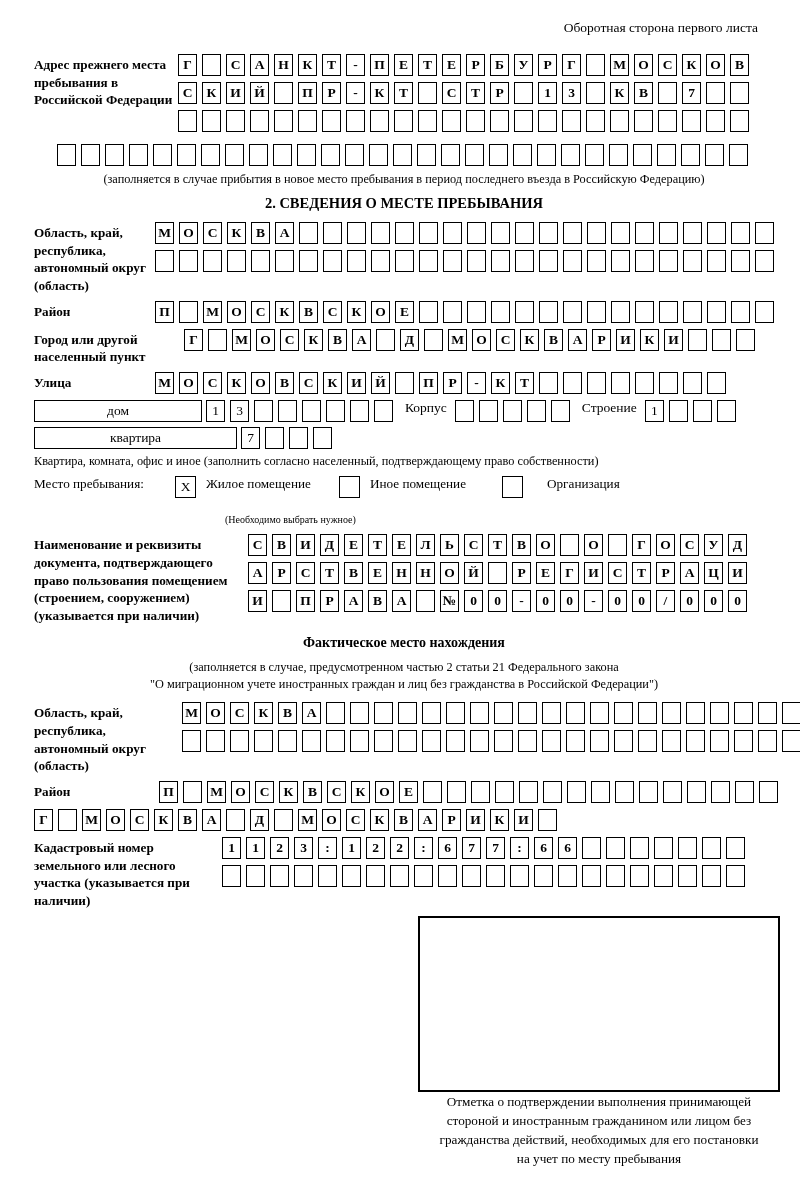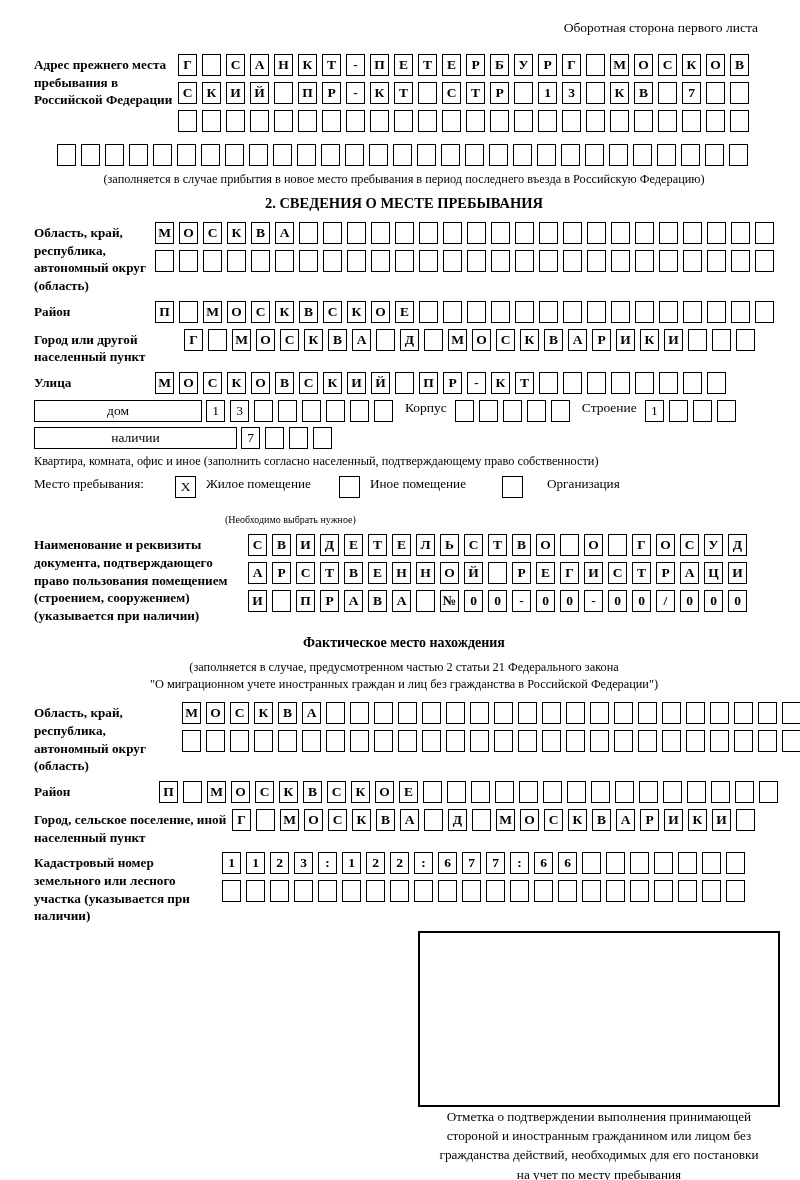--- a/index.html
+++ b/index.html
@@ -342,21 +342,21 @@
     <div class="inlbl">Строение</div>
     <div class="boxrow">
         <div class="cell">1</div>
         <div class="cell"></div>
         <div class="cell"></div>
         <div class="cell"></div>
       </div>
   </div>
 
   <div class="inline-row">
-    <div class="widebox wb203">наличии</div>
+    <div class="widebox wb203">квартира</div>
     <div class="gap4"></div>
     <div class="boxrow">
         <div class="cell">7</div>
         <div class="cell"></div>
         <div class="cell"></div>
         <div class="cell"></div>
       </div>
   </div>
   <div class="caption">Квартира, комната, офис и иное (заполнить согласно населенный, подтверждающему право собственности)</div>
 
@@ -540,21 +540,20 @@
         <div class="cell"></div>
         <div class="cell"></div>
         <div class="cell"></div>
         <div class="cell"></div>
         <div class="cell"></div>
         <div class="cell"></div>
       </div>
   </div>
 
   <div class="frow">
-    <div class="lbl w198">Город, сельское поселение, иной населенный пункт</div>
     <div class="boxrow">
         <div class="cell">Г</div>
         <div class="cell"></div>
         <div class="cell">М</div>
         <div class="cell">О</div>
         <div class="cell">С</div>
         <div class="cell">К</div>
         <div class="cell">В</div>
         <div class="cell">А</div>
         <div class="cell"></div>

